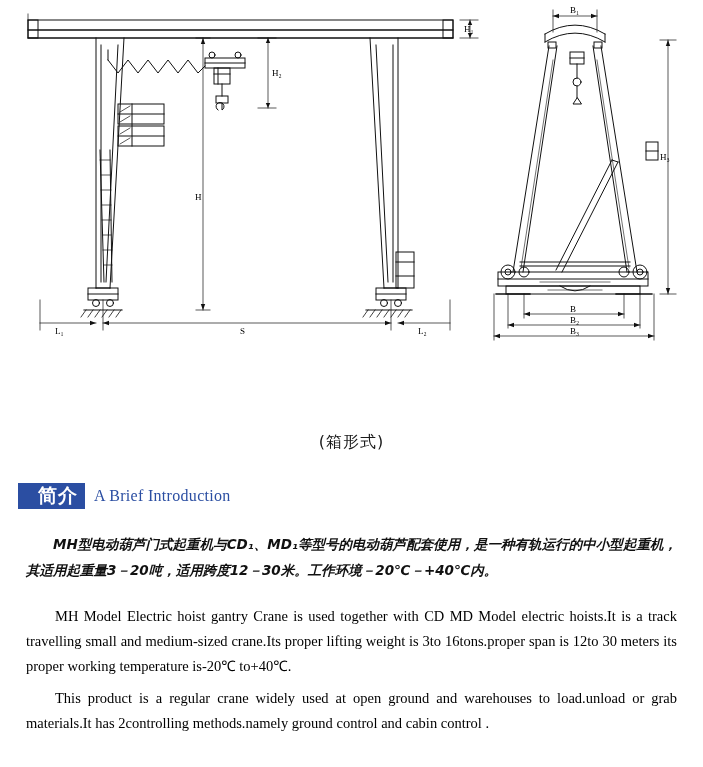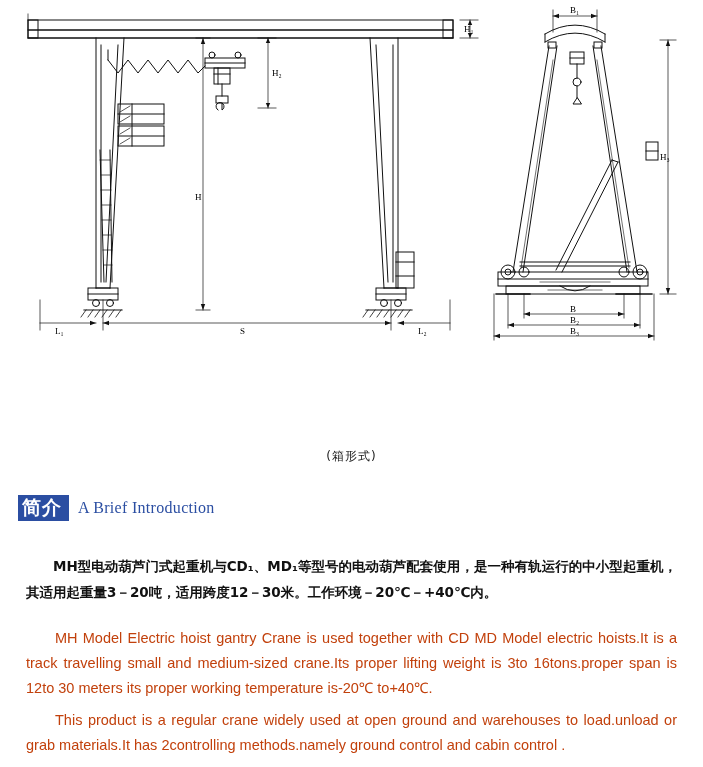--- a/index.html
+++ b/index.html
@@ -23,38 +23,38 @@
   .figure-area {
     position: relative;
     width: 703px;
     height: 410px;
   }
   .figure-area svg {
     display: block;
   }
   .caption {
     text-align: center;
-    font-size: 12px;
+    font-size: 16px;
     font-family: "DejaVu Sans", sans-serif;
     color: #1a1a1a;
-    margin-top: 38px;
+    margin-top: 22px;
     letter-spacing: 1px;
   }
   .section-heading {
     display: flex;
     align-items: center;
     margin: 30px 0 0 18px;
   }
   .cn-badge {
     background: #2b4ea2;
     color: #ffffff;
     font-family: "DejaVu Sans", sans-serif;
     font-size: 19px;
     font-weight: bold;
-    padding: 3px 7px 4px 4px;
+    padding: 3px 7px 4px 20px;
     line-height: 1;
     letter-spacing: 1px;
   }
   .en-heading {
     color: #2b4ea2;
     font-family: Liberation Serif, serif;
     font-size: 16px;
     margin-left: 9px;
     letter-spacing: 0.3px;
   }
@@ -65,29 +65,30 @@
     font-family: "DejaVu Sans", sans-serif;
     font-size: 13.5px;
     line-height: 1.95;
     text-indent: 2em;
     margin: 0;
     font-weight: bold;
     color: #111;
     text-align: justify;
   }
   .cn-block {
-    margin-top: 32px;
+    margin-top: 22px;
+    font-style: italic;
   }
   p.en {
-    font-family: Liberation Sans, sans-serif;
+    font-family: Liberation Serif, serif;
     font-size: 14.5px;
     line-height: 1.75;
     text-indent: 2em;
     margin: 0;
-    color: #c2410c;
+    color: #000000;
     text-align: justify;
   }
   .en-block {
     margin-top: 20px;
   }
   .en-block p + p {
     margin-top: 6px;
   }
   .dim-label {
     font-family: "Liberation Serif", serif;

